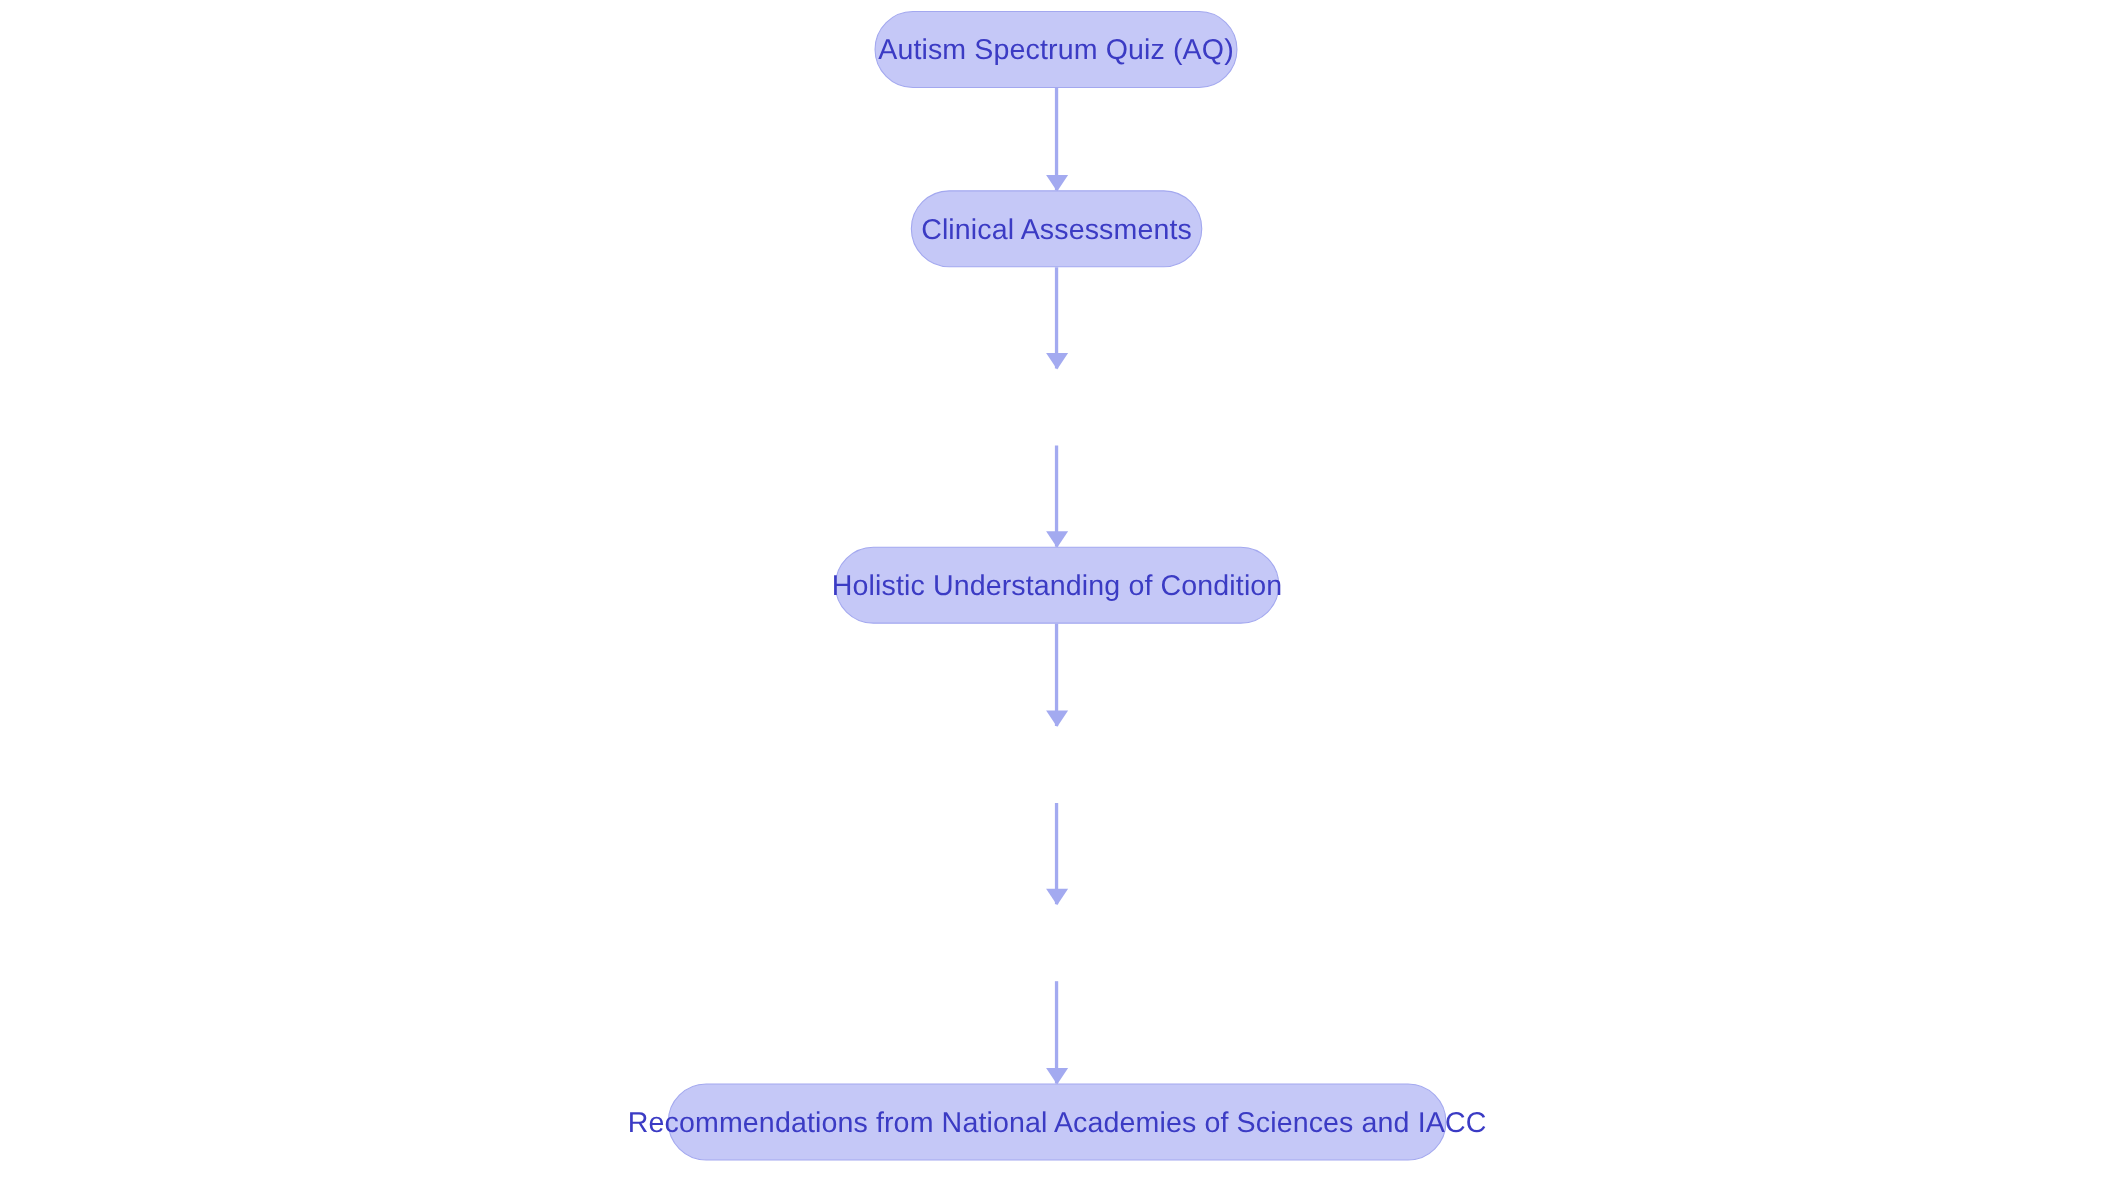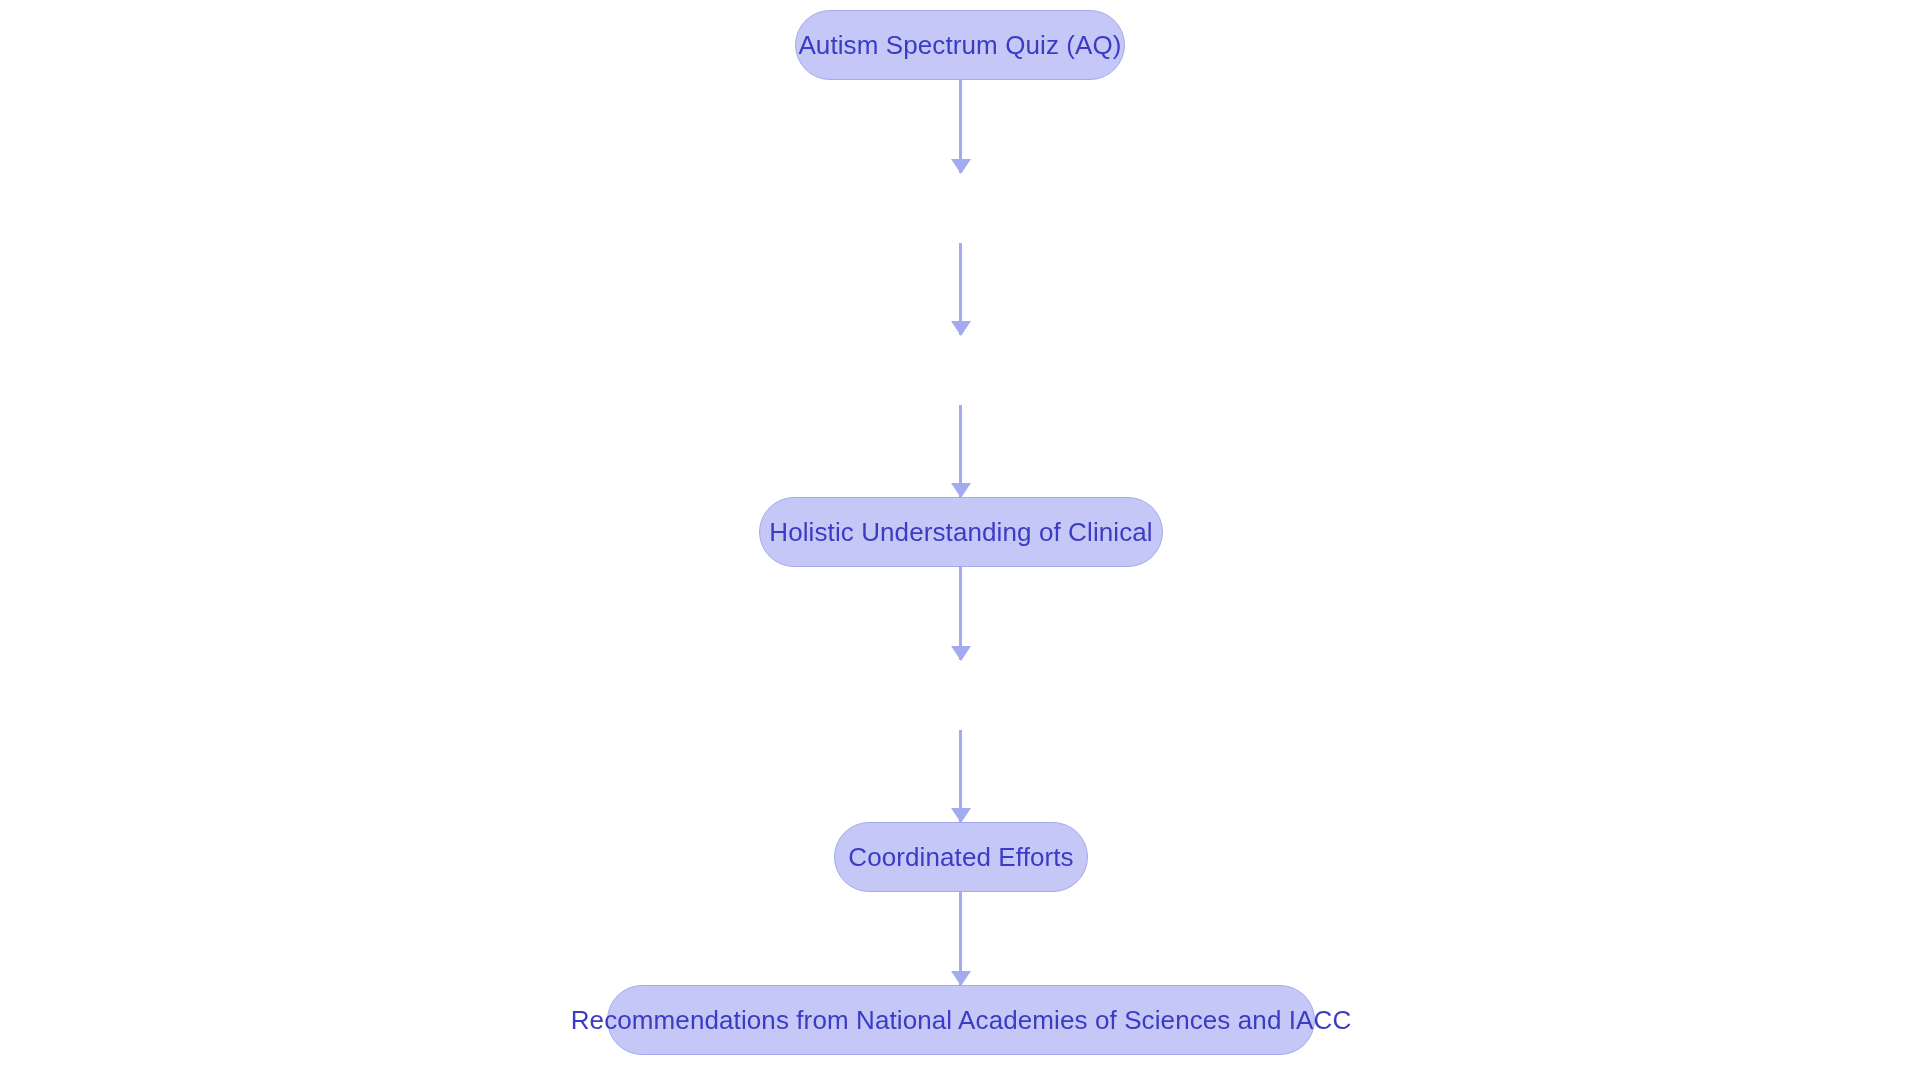--- a/index.html
+++ b/index.html
@@ -85,42 +85,42 @@
 
 <div id="flowchart">
 
   <div class="node n0">
     <span class="node-label">Autism Spectrum Quiz (AQ)</span>
   </div>
   <div class="connector c0">
     <span class="arrowhead"></span>
   </div>
 
+  <div class="node n1">
+    <span class="node-label">Clinical Assessments</span>
+  </div>
   <div class="connector c1">
     <span class="arrowhead"></span>
   </div>
 
   <div class="connector c2">
     <span class="arrowhead"></span>
   </div>
 
   <div class="node n3">
-    <span class="node-label">Holistic Understanding of Clinical</span>
+    <span class="node-label">Holistic Understanding of Condition</span>
   </div>
   <div class="connector c3">
     <span class="arrowhead"></span>
   </div>
 
   <div class="connector c4">
     <span class="arrowhead"></span>
   </div>
 
-  <div class="node n5">
-    <span class="node-label">Coordinated Efforts</span>
-  </div>
   <div class="connector c5">
     <span class="arrowhead"></span>
   </div>
 
   <div class="node n6">
     <span class="node-label">Recommendations from National Academies of Sciences and IACC</span>
   </div>
 
 </div>
 

